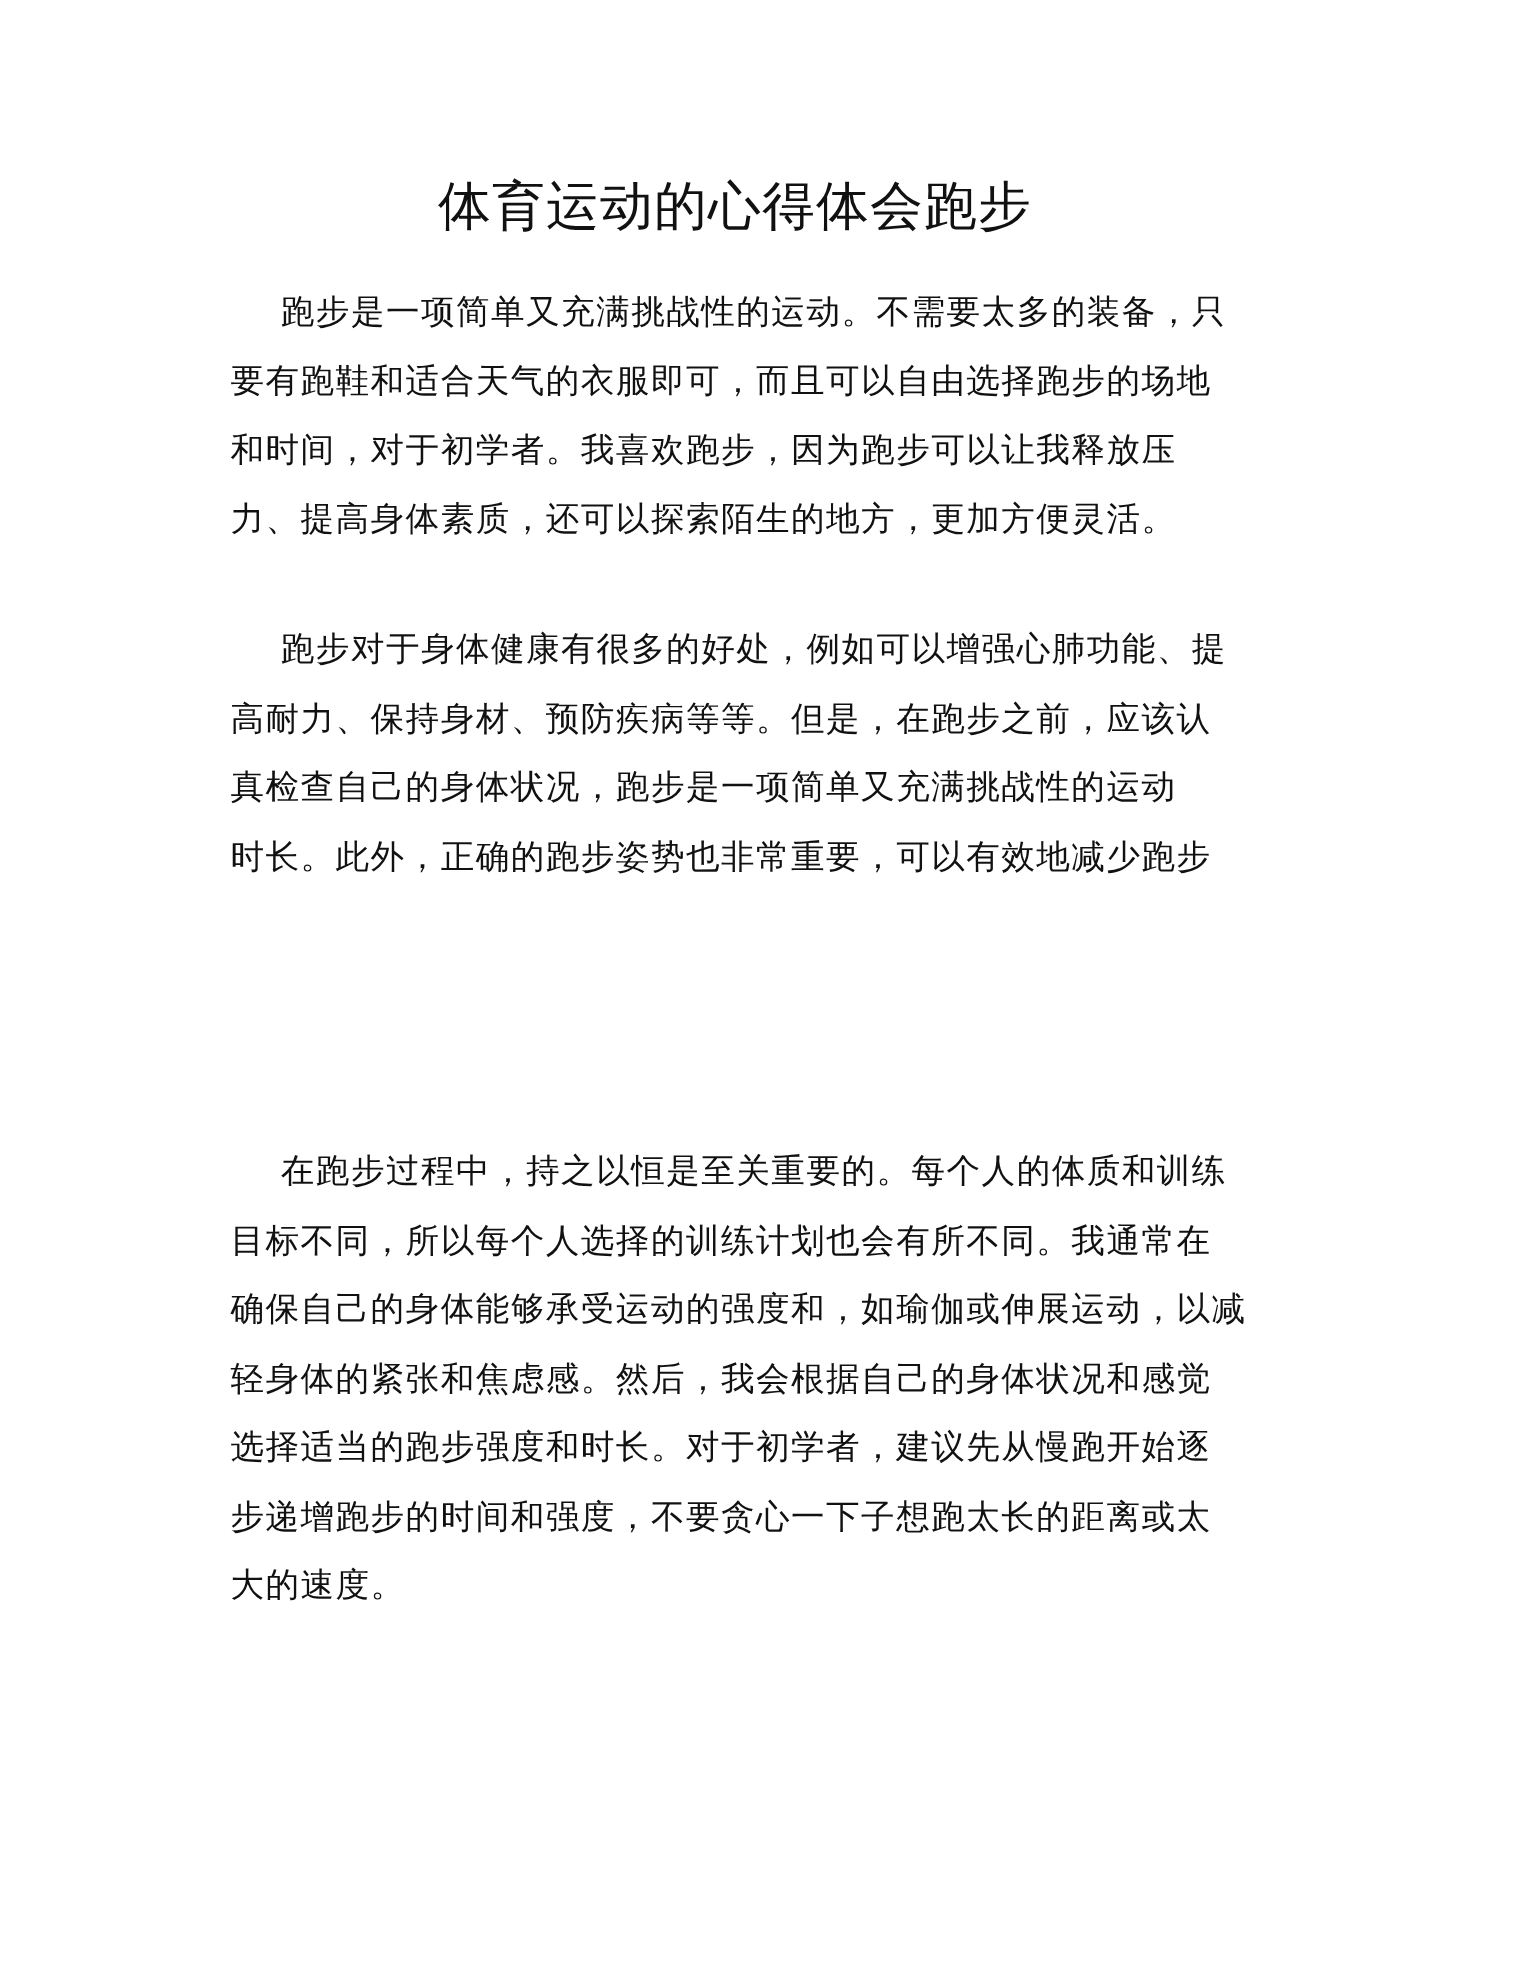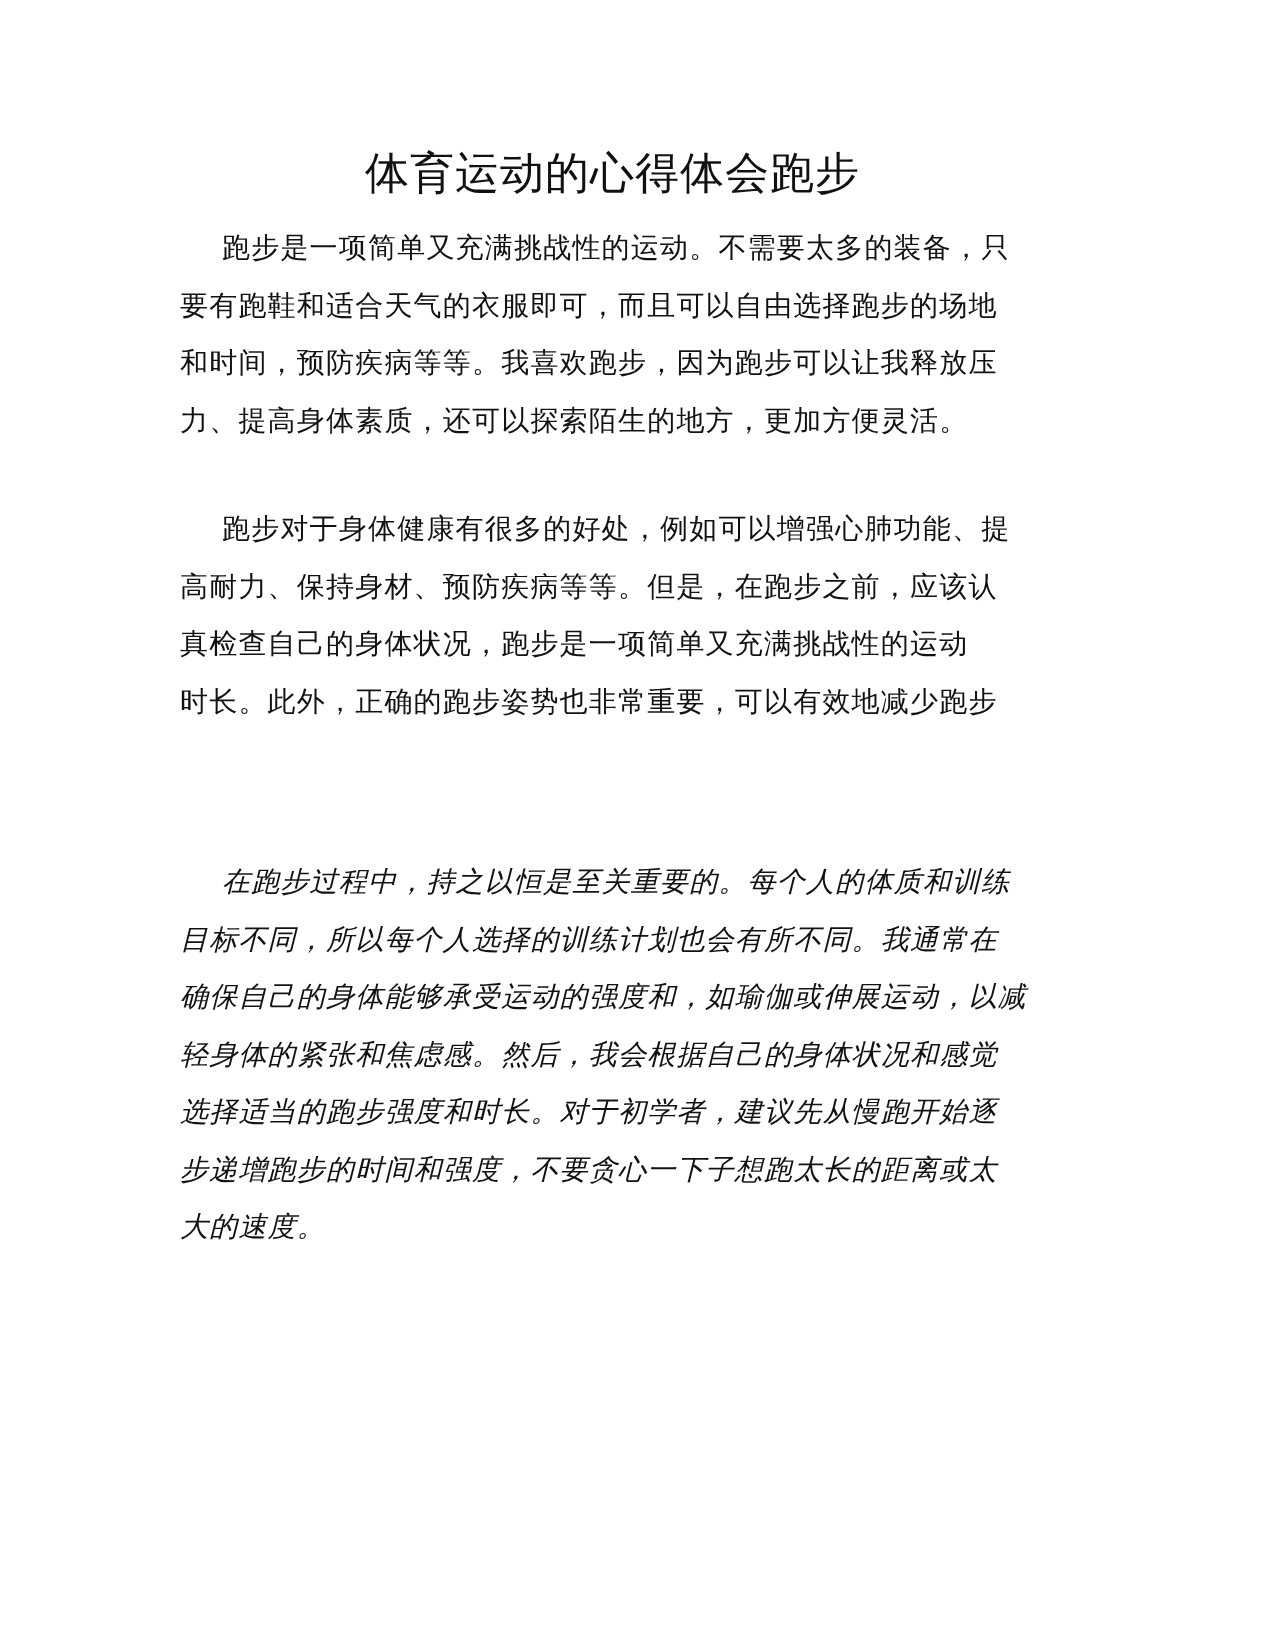--- a/index.html
+++ b/index.html
@@ -7,40 +7,40 @@
     width: 1275px; height: 1650px; position: relative; overflow: hidden;
     font-family: "DejaVu Serif", "Liberation Serif", serif;
     color: #111111;
   }
   .page { position: absolute; left: 0; top: 0; width: 1105px; height: 1650px; border-radius: 25px; }
   .title {
     position: absolute; left: 0; top: 143px; width: 1225px;
     text-align: center; font-size: 44px; line-height: 60px; letter-spacing: 1px;
     margin: 0; font-weight: normal;
   }
-  .para { position: absolute; left: 180px; width: 860px; margin: 0; }
+  .para { position: absolute; left: 180px; width: 860px; margin: 12px; }
   .line {
     display: block; font-size: 28px; height: 57.5px; line-height: 57.5px;
     white-space: nowrap; letter-spacing: 1.2px;
   }
   .line.indent { padding-left: 42px; }
   #p1 { top: 219px; }
   #p2 { top: 500px; }
-  #p3 { top: 853px; font-style: italic; }
+  #p3 { top: 935px; }
 </style>
 </head>
 <body>
 
 <div class="page">
   <h1 class="title">体育运动的心得体会跑步</h1>
 
   <div class="para" id="p1">
     <span class="line indent">跑步是一项简单又充满挑战性的运动。不需要太多的装备，只</span>
     <span class="line">要有跑鞋和适合天气的衣服即可，而且可以自由选择跑步的场地</span>
-    <span class="line">和时间，预防疾病等等。我喜欢跑步，因为跑步可以让我释放压</span>
+    <span class="line">和时间，对于初学者。我喜欢跑步，因为跑步可以让我释放压</span>
     <span class="line">力、提高身体素质，还可以探索陌生的地方，更加方便灵活。</span>
   </div>
 
   <div class="para" id="p2">
     <span class="line indent">跑步对于身体健康有很多的好处，例如可以增强心肺功能、提</span>
     <span class="line">高耐力、保持身材、预防疾病等等。但是，在跑步之前，应该认</span>
     <span class="line">真检查自己的身体状况，跑步是一项简单又充满挑战性的运动</span>
     <span class="line">时长。此外，正确的跑步姿势也非常重要，可以有效地减少跑步</span>
   </div>
 

